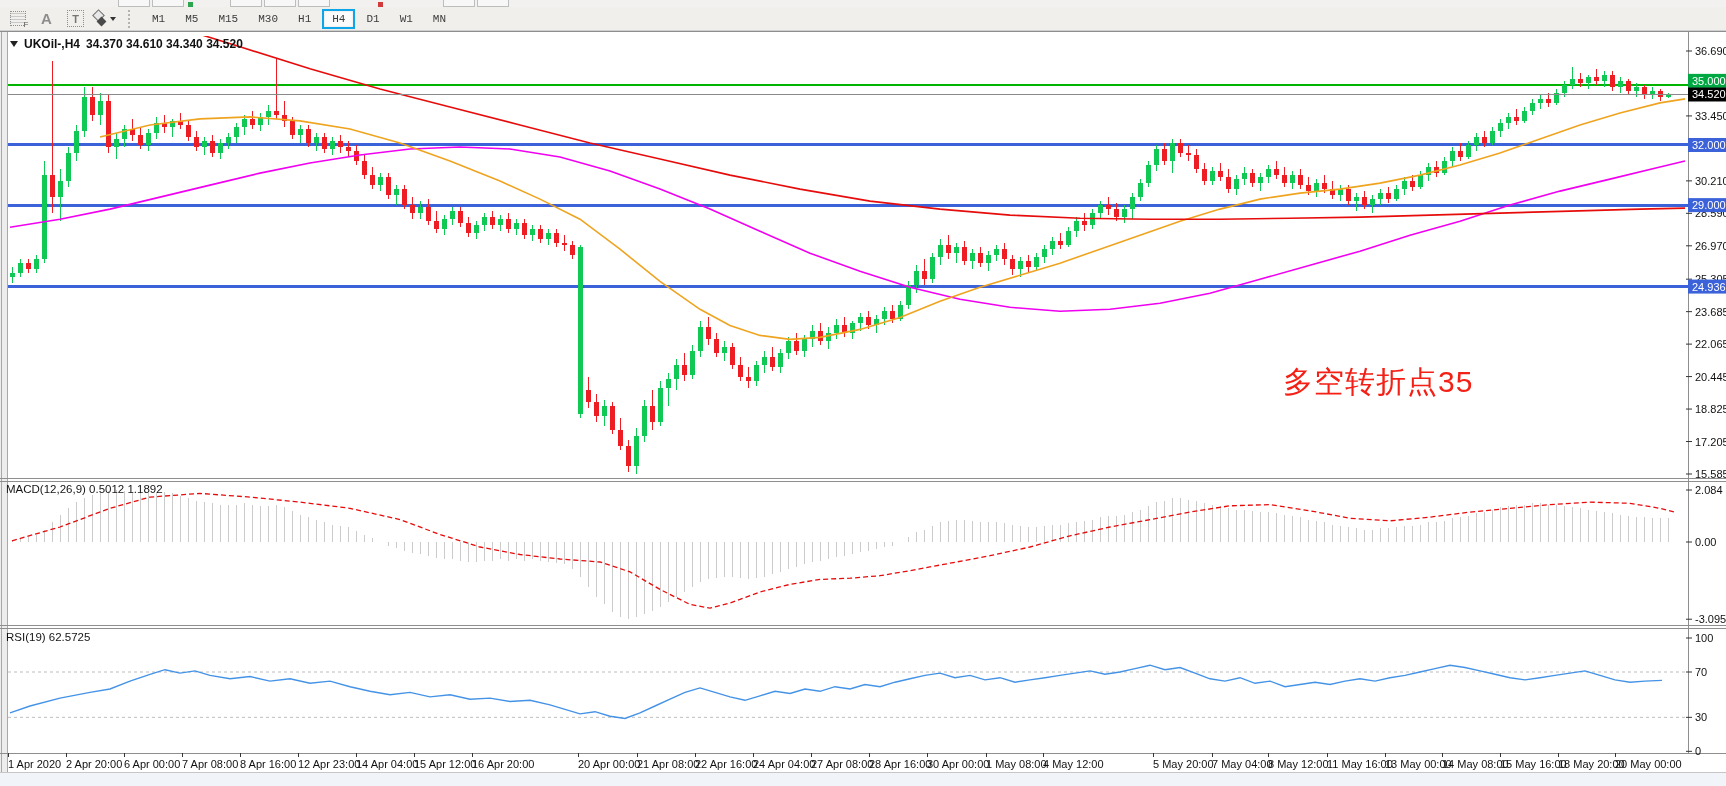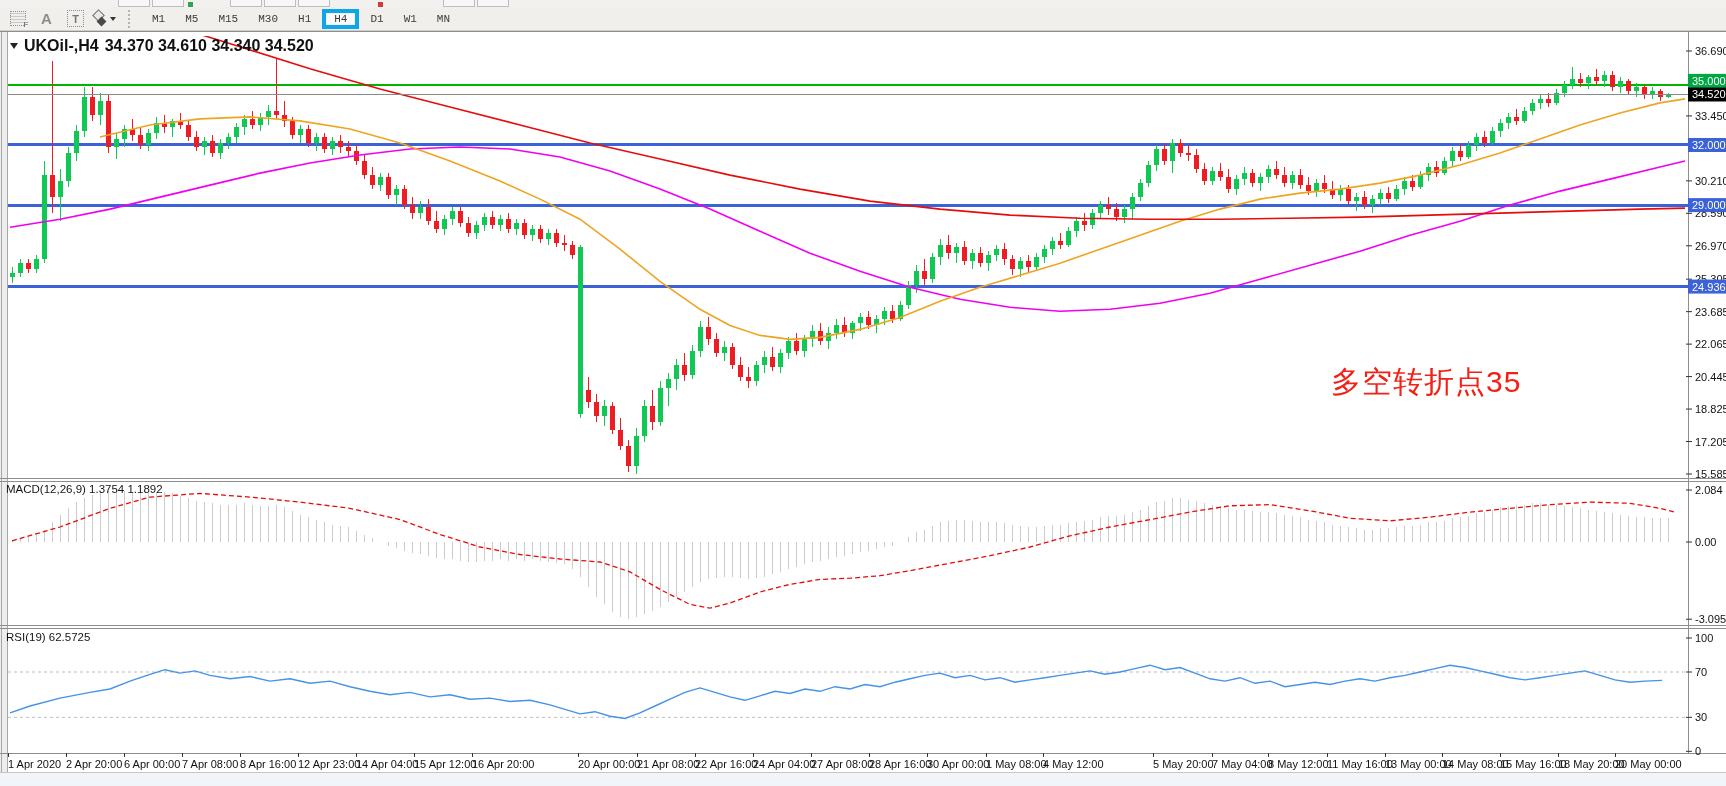--- a/index.html
+++ b/index.html
@@ -21,29 +21,29 @@
   .t-box{width:15px;height:15px;border:1px dotted #8f8f8f;color:#777;font-size:11px;font-weight:bold;
          display:flex;align-items:center;justify-content:center;}
   .dia{width:7px;height:7px;display:block;transform:rotate(45deg);}
   .d1{border:1px solid #6d6d6d;background:#e8e8e8;margin-right:-3px;margin-top:-6px;}
   .d2{background:#4a4a4a;margin-left:-2px;margin-top:5px;}
   .caret{width:0;height:0;border-left:3px solid transparent;border-right:3px solid transparent;
          border-top:4px solid #333;margin-left:5px;}
   .tb-handle{width:6px;height:18px;border-left:2px dotted #b3b3b3;margin:0 6px 0 8px;cursor:move;}
   .tfbtn{height:20px;padding:0 8px;margin:0 1px;font-size:11px;color:#3c3c3c;background:transparent;
          border:1px solid transparent;cursor:pointer;font-family:Liberation Mono, monospace;}
-  .tfbtn.active{background:#fbfbfb;border:4px solid #0ea5e9;box-shadow:inset 0 0 2px #d7d7d7;}
+  .tfbtn.active{background:#fbfbfb;border:2px solid #0ea5e9;box-shadow:inset 0 0 2px #d7d7d7;}
   
   .chart-area{position:absolute;left:0;top:31px;width:1726px;height:755px;background:#fff;}
   svg{position:absolute;left:0;top:0;}
-  .chart-title{position:absolute;left:10px;top:6px;font-size:16px;font-weight:bold;color:#111;display:flex;align-items:center;gap:6px;}
+  .chart-title{position:absolute;left:10px;top:6px;font-size:12px;font-weight:bold;color:#111;display:flex;align-items:center;gap:6px;}
   .tri{width:0;height:0;border-left:4px solid transparent;border-right:4px solid transparent;border-top:6px solid #222;display:inline-block;}
   .macd-label{position:absolute;left:6px;top:452px;font-size:11.5px;color:#141414;}
   .rsi-label{position:absolute;left:6px;top:600px;font-size:11.5px;color:#141414;}
-  .annotation{position:absolute;left:1283px;top:331px;font-size:30px;color:#f42016;white-space:nowrap;letter-spacing:1px;margin-left:48px;}
+  .annotation{position:absolute;left:1283px;top:331px;font-size:30px;color:#f42016;white-space:nowrap;letter-spacing:1px;}
   .bottom-strip{position:absolute;left:0;top:741px;width:1726px;height:14px;background:#f1f4f8;border-top:1px solid #c6c6c6;box-sizing:border-box;}
 </style>
 </head>
 <body>
 
 <div class="top-strip">
   <div class="pb" style="left:118px;width:32px;"></div>
   <div class="pb" style="left:152px;width:32px;"></div>
   <div class="dot" style="left:188px;background:#2da44e;"></div>
   <div class="pb" style="left:230px;width:32px;"></div>
@@ -869,17 +869,17 @@
         <text x="1558" y="768" fill="#111111">18 May 20:00</text>
         <line x1="1615" y1="753" x2="1615" y2="757" stroke="#333" shape-rendering="crispEdges"></line>
         <text x="1615" y="768" fill="#111111">20 May 00:00</text>
       </g>
     </svg>
   <div class="chart-title">
     <span class="tri"></span>
     <span>UKOil-,H4</span>
     <span>34.370 34.610 34.340 34.520</span>
   </div>
-  <div class="macd-label">MACD(12,26,9) 1.3754 1.1892</div>
+  <div class="macd-label">MACD(12,26,9) 0.5012 1.1892</div>
   <div class="rsi-label">RSI(19) 62.5725</div>
   <div class="annotation">多空转折点35</div>
   <div class="bottom-strip"></div>
 </div>
 
 </body></html>

